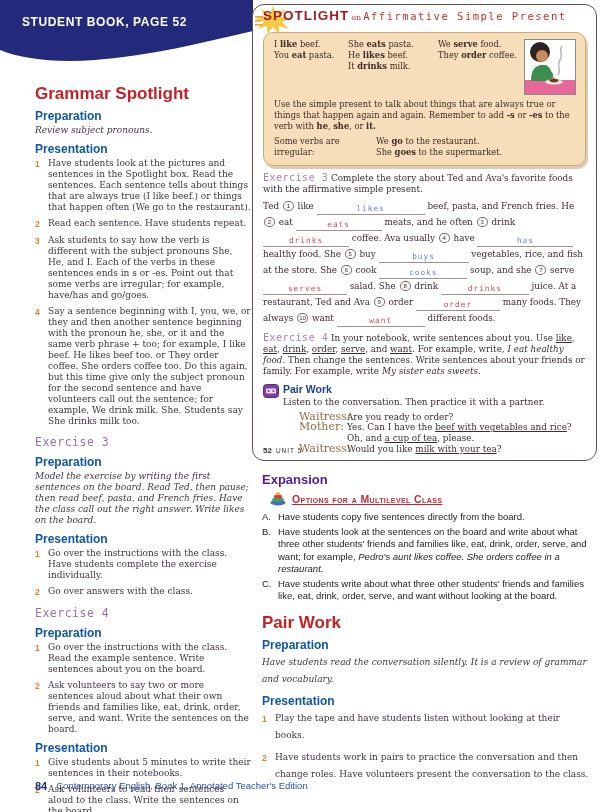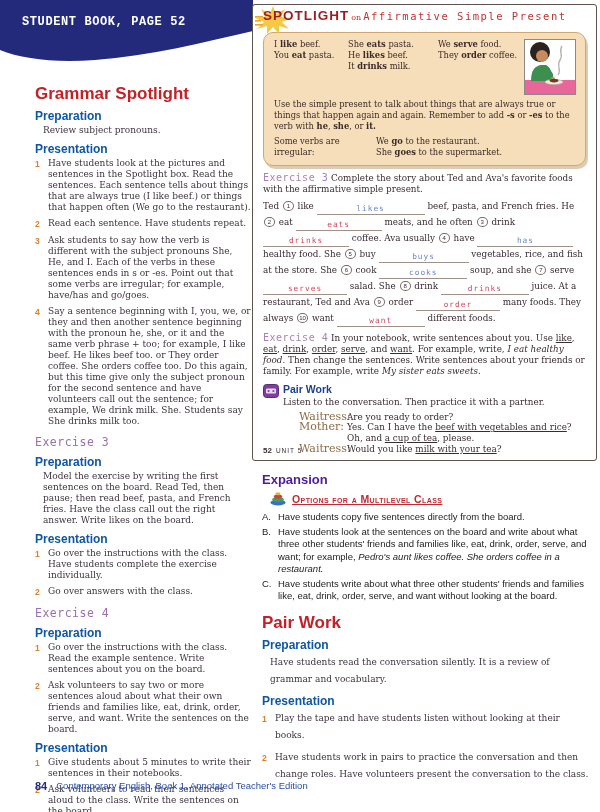--- a/index.html
+++ b/index.html
@@ -2,39 +2,39 @@
 <html><head>
 <meta charset="utf-8">
 <style>
   html,body{margin:0;padding:0;background:#ffffff;}
   .page{position:relative;width:600px;height:812px;background:#ffffff;overflow:hidden;
         font-family:"DejaVu Serif",serif;color:#3f3440;}
 
   
   .band{position:absolute;left:0;top:0;width:253px;height:64px;}
   .band-label{position:absolute;left:22px;top:15px;color:#ffffff;
-    font-family:Liberation Mono, monospace;font-weight:bold;font-size:12px;letter-spacing:.6px;}
+    font-family:Liberation Sans, sans-serif;font-weight:bold;font-size:12px;letter-spacing:.6px;}
 
   
   .left-col{position:absolute;left:35px;top:84px;width:216px;font-size:9px;line-height:11px;}
   .gs-title{margin:0 0 2px 0;color:#c42127;font-family:"Liberation Sans",sans-serif;
     font-weight:bold;font-size:17px;line-height:19px;}
   .sub{margin:7px 0 2px 0;color:#0f57a4;font-family:"Liberation Sans",sans-serif;
     font-weight:bold;font-size:12px;line-height:13px;}
-  .body{margin:0 0 3px 8px;}
+  .body{margin:0 0 3px 0;font-style:italic;}
   .item{display:flex;margin:0 0 5px 0;}
   .item .n{width:13px;flex:none;color:#d9822b;font-family:"Liberation Sans",sans-serif;
     font-weight:bold;font-size:8.5px;padding-top:1px;}
   .item .t{flex:1;}
   .ex-label{margin:9px 0 1px 0;color:#9a6fae;font-family:"DejaVu Sans Mono",monospace;
     font-size:11.5px;line-height:13px;letter-spacing:.5px;}
 
   
   .scan{position:absolute;left:252px;top:4px;width:345px;height:457px;box-sizing:border-box;
-    border:1px solid #5d524c;border-radius:3px;background:#ffffff;padding:5px 10px 0 10px;
+    border:1px solid #5d524c;border-radius:12px;background:#ffffff;padding:5px 10px 0 10px;
     overflow:hidden;font-size:8.8px;line-height:11px;color:#3b2b33;}
   .spot-head{position:relative;height:20px;white-space:nowrap;}
   .spot-star{position:absolute;left:-8px;top:-4px;}
   .spot-word{position:relative;color:#9e1b1e;font-family:"Liberation Sans",sans-serif;
     font-weight:bold;font-size:13.5px;letter-spacing:1px;}
   .spot-on{position:relative;color:#c3332e;font-size:8px;margin:0 2px;}
   .spot-topic{position:relative;color:#c3332e;font-family:"DejaVu Sans Mono",monospace;
     font-size:10.5px;letter-spacing:1.5px;}
   .tanbox{margin-top:2px;background:#f7debb;border:1px solid #cfa870;border-radius:10px;
     box-shadow:2px 3px 0 rgba(180,140,90,.45);padding:6px 9px 7px 10px;

